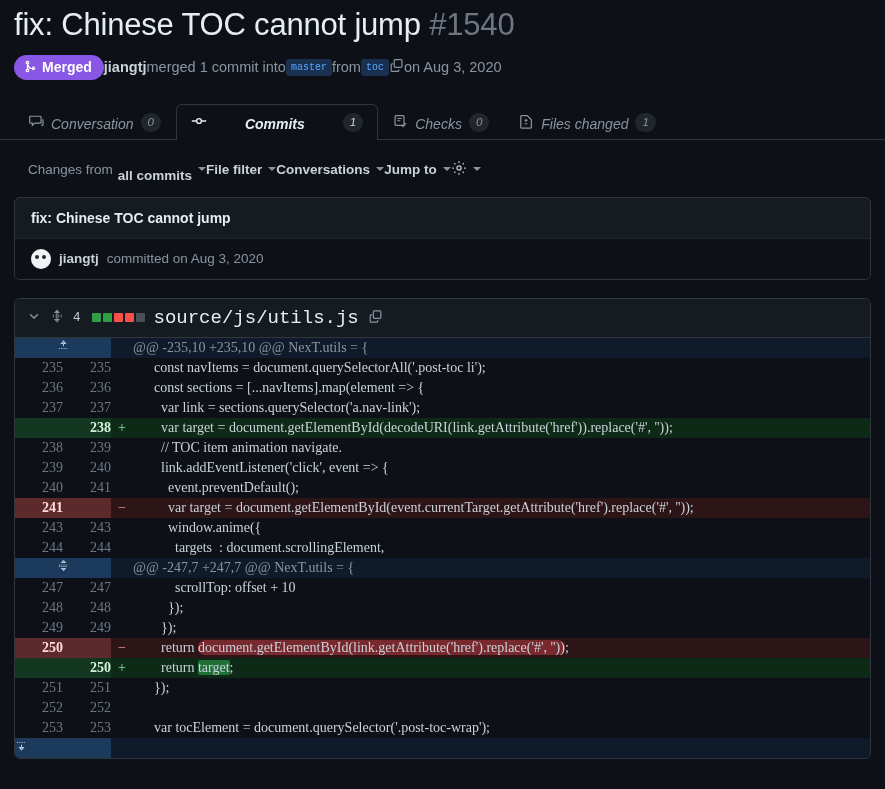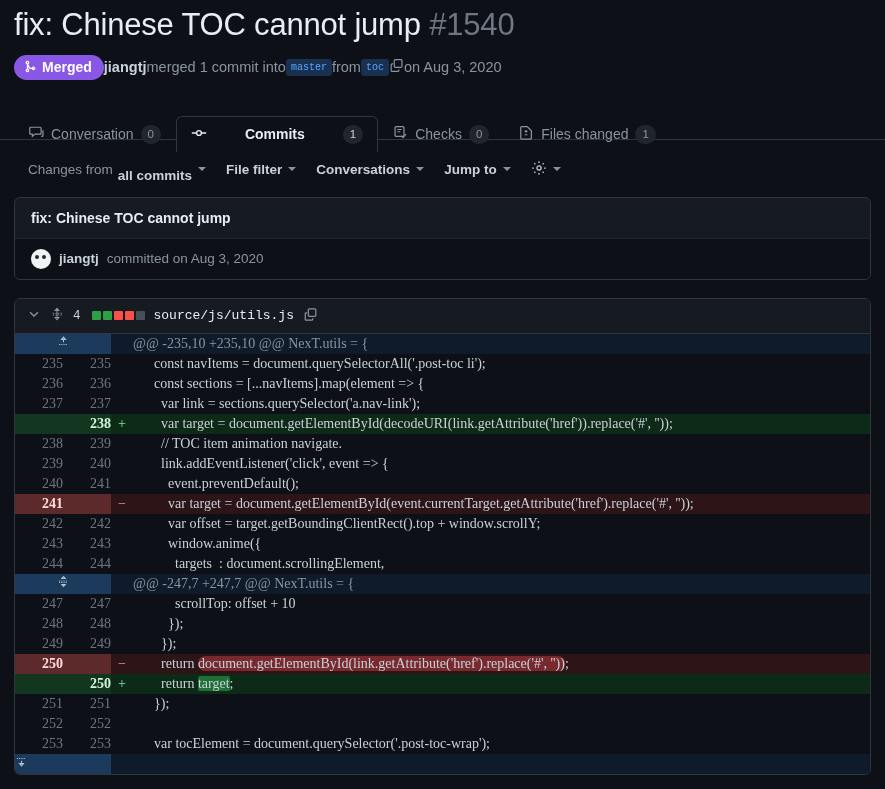--- a/index.html
+++ b/index.html
@@ -82,31 +82,32 @@
   .tabbar{
     margin-top:20px;
     padding:0 14px;
     display:flex;
     align-items:flex-end;
     border-bottom:1px solid var(--border);
     height:40px;
   }
   .tab{
     display:flex;
-    align-items:center;
+    align-items:flex-end;
     gap:7px;
     padding:8px 14px;
     font-size:14px;
     color:var(--fg-muted);
     border:1px solid transparent;
     border-bottom:none;
     border-radius:6px 6px 0 0;
     position:relative;
-    top:13px;
+    top:1px;
     white-space:nowrap;
+    font-style:italic;
   }
   .tab.active{
     background:var(--bg);
     border-color:var(--border);
     color:var(--fg-bright);
     font-weight:bold;
     gap:38px;
   }
   .counter{
     background:#21262d;
@@ -116,21 +117,20 @@
     padding:1px 7px;
     font-weight:normal;
     line-height:1.5;
   }
   .tab.active .counter{color:var(--fg);}
 
   
   .toolbar{
     display:flex;
     align-items:center;
-    gap:20px;
     padding:16px 14px 14px 28px;
     font-size:13.5px;
     color:var(--fg);
     white-space:nowrap;
   }
   .tb-item{display:inline-flex;align-items:center;gap:5px;color:var(--fg-muted);}
   .tb-item b{color:var(--fg);font-weight:bold;margin-top:12px;}
   .tb-strong{color:var(--fg);font-weight:bold;}
   .caret{
     display:inline-block;
@@ -195,21 +195,21 @@
     gap:9px;
     padding:8px 12px;
     background:var(--bg-card);
     border-bottom:1px solid var(--border);
     font-size:13px;
     color:var(--fg);
     white-space:nowrap;
   }
   .filename{
     font-family:"Liberation Mono", monospace;
-    font-size:13px;
+    font-size:19px;
     color:var(--fg-bright);
   }
   .diffstat-count{
     font-family:"Liberation Mono", monospace;
     font-size:12.5px;
     color:var(--fg);
     margin-right:2px;
   }
   .blocks{display:inline-flex;gap:2px;align-items:center;}
   .blk{width:9px;height:9px;display:inline-block;border-radius:1px;}
@@ -468,26 +468,20 @@
             <td class="sign"></td>
             <td class="code">          event.preventDefault();</td>
           </tr>
           <tr class="del">
             <td class="num">241</td>
             <td class="num"></td>
             <td class="sign">−</td>
             <td class="code">          var target = document.getElementById(event.currentTarget.getAttribute('href').replace('#', ''));</td>
           </tr>
           <tr class="ctx">
-            <td class="num">242</td>
-            <td class="num">242</td>
-            <td class="sign"></td>
-            <td class="code">          var offset = target.getBoundingClientRect().top + window.scrollY;</td>
-          </tr>
-          <tr class="ctx">
             <td class="num">243</td>
             <td class="num">243</td>
             <td class="sign"></td>
             <td class="code">          window.anime({</td>
           </tr>
           <tr class="ctx">
             <td class="num">244</td>
             <td class="num">244</td>
             <td class="sign"></td>
             <td class="code">            targets  : document.scrollingElement,</td>

